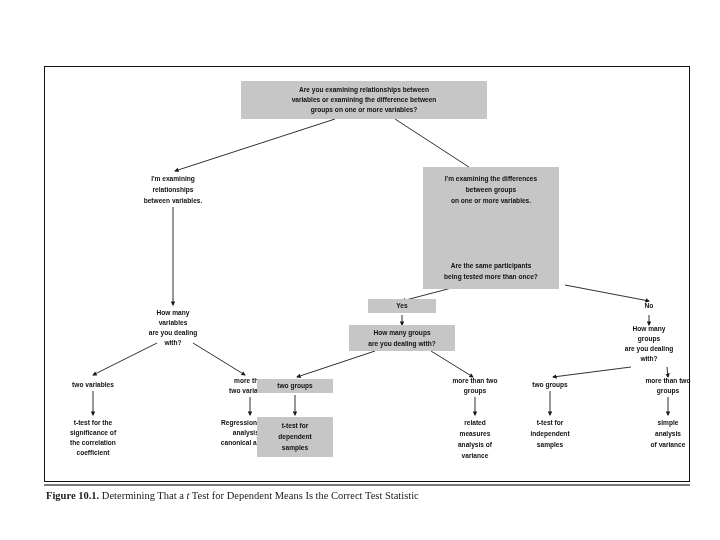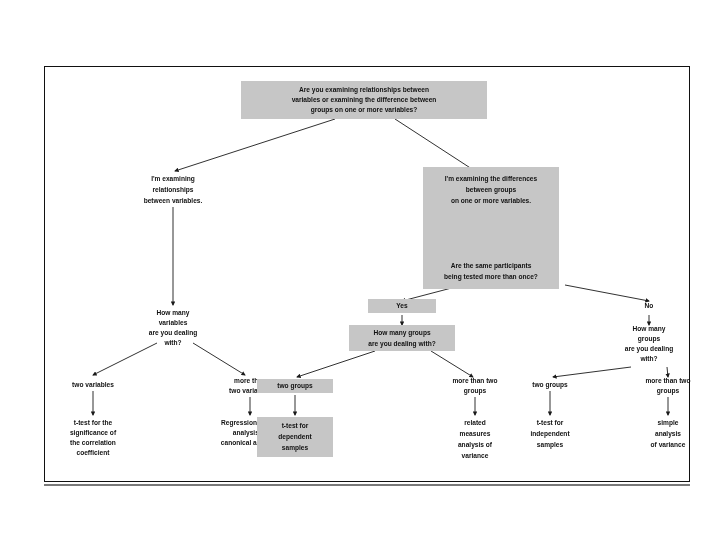--- a/index.html
+++ b/index.html
@@ -249,14 +249,20 @@
         <text class="node-text" x="623" y="356">simple</text>
         <text class="node-text" x="623" y="367">analysis</text>
         <text class="node-text" x="623" y="378">of variance</text>
       </g>
 
     </svg>
   </div>
 
   <div id="caption-rule"></div>
 
+  <div id="caption">
+    <span class="fig-num">Figure 10.1.</span>
+    <span>Determining That a</span>
+    <span class="ital">t</span>
+    <span>Test for Dependent Means Is the Correct Test Statistic</span>
+  </div>
 
 </div>
 
 </body></html>

